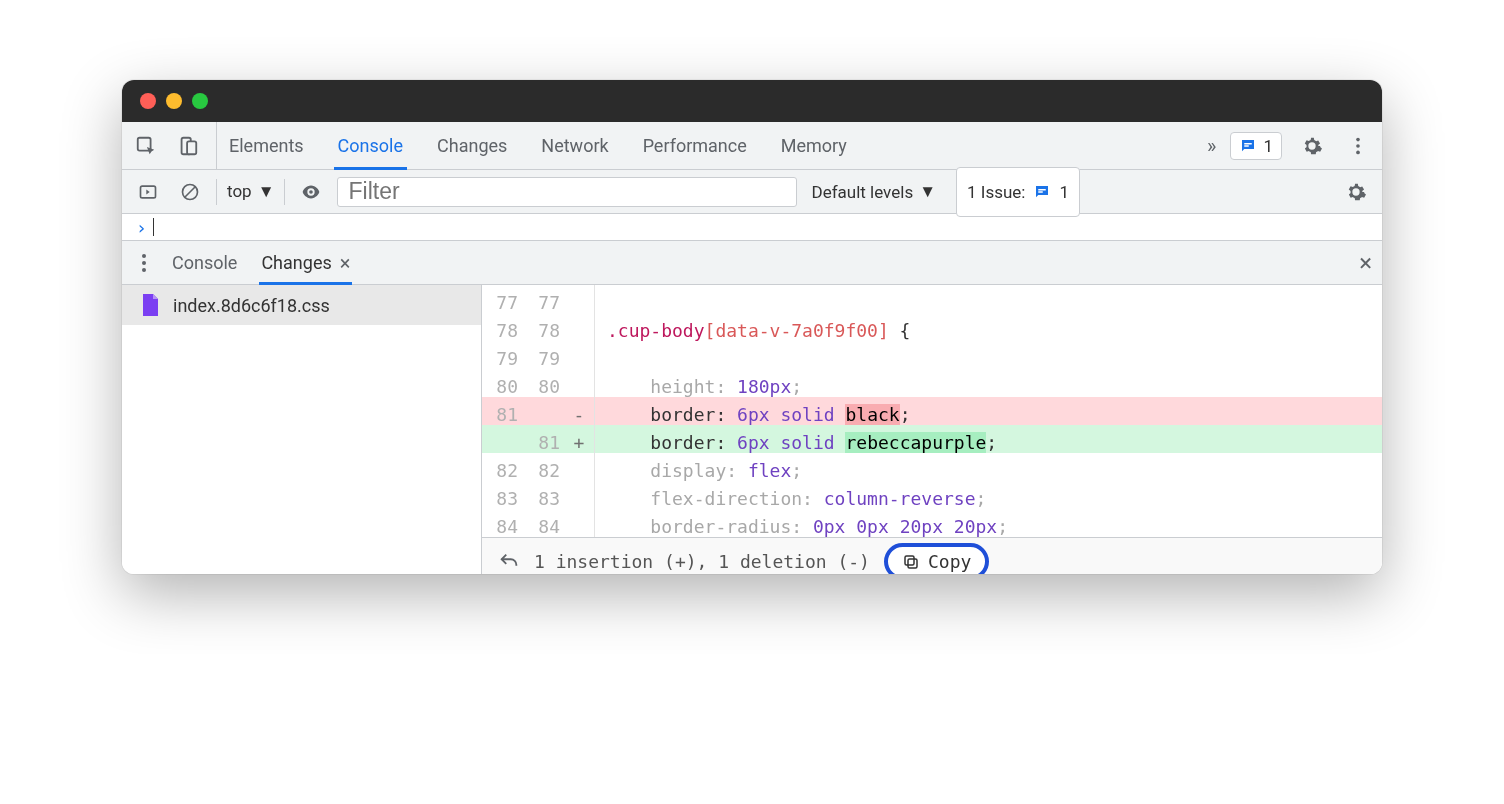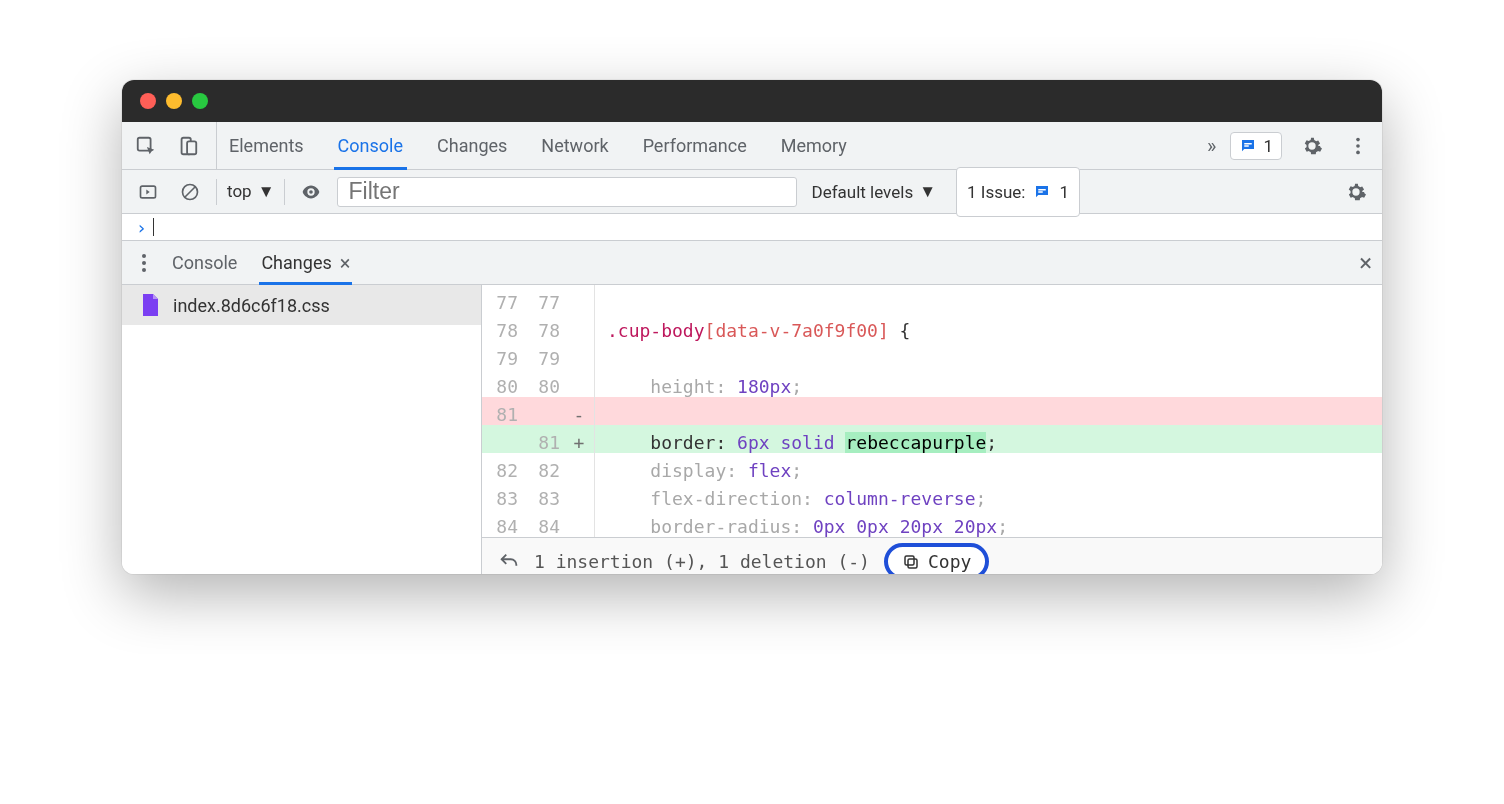--- a/index.html
+++ b/index.html
@@ -322,20 +322,21 @@
             <div class="ln">80</div>
             <div class="sign"></div>
             <div class="gutter-sep"></div>
             <div class="code">    <span class="tok-prop">height</span><span class="tok-punc">: </span><span class="tok-val">180px</span><span class="tok-punc">;</span></div>
           </div>
           <div class="diff-row removed">
             <div class="ln">81</div>
             <div class="ln"></div>
             <div class="sign">-</div>
             <div class="gutter-sep"></div>
+            <div class="code">    <span class="tok-dark">border</span><span class="tok-dark">: </span><span class="tok-val">6px</span><span class="tok-dark"> </span><span class="tok-val">solid</span><span class="tok-dark"> </span><span class="hl">black</span><span class="tok-dark">;</span></div>
           </div>
           <div class="diff-row added">
             <div class="ln"></div>
             <div class="ln">81</div>
             <div class="sign">+</div>
             <div class="gutter-sep"></div>
             <div class="code">    <span class="tok-dark">border</span><span class="tok-dark">: </span><span class="tok-val">6px</span><span class="tok-dark"> </span><span class="tok-val">solid</span><span class="tok-dark"> </span><span class="hl">rebeccapurple</span><span class="tok-dark">;</span></div>
           </div>
           <div class="diff-row">
             <div class="ln">82</div>

